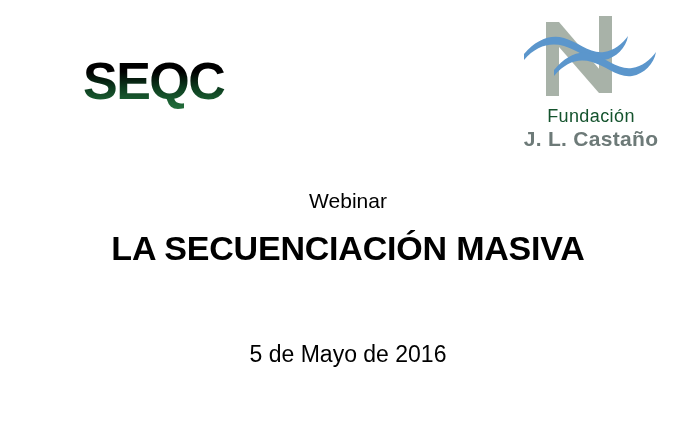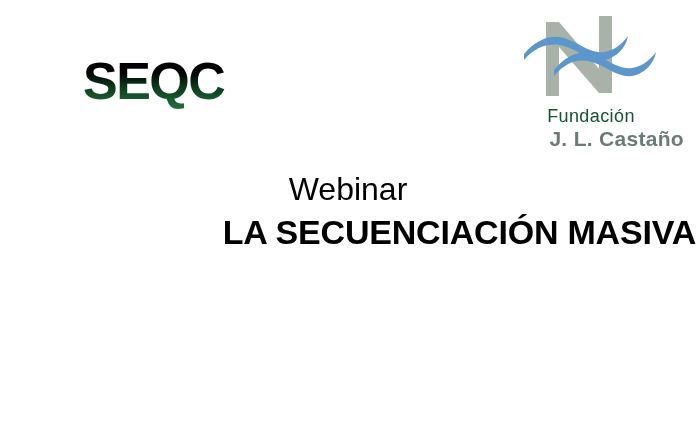--- a/index.html
+++ b/index.html
@@ -76,21 +76,20 @@
     margin: 4px 0 0 0;
   }
   #castano-name-2 {
     font-family: "Liberation Sans", sans-serif;
     font-size: 21px;
     font-weight: bold;
     color: #6d7a78;
     line-height: 24px;
     letter-spacing: 0.3px;
     margin: 0;
-    text-align: right;
   }
   #castano-tagline {
     font-family: "Liberation Sans", sans-serif;
     font-size: 8px;
     font-weight: normal;
     color: #8d9594;
     line-height: 11px;
     letter-spacing: 0.25px;
     margin: 4px 0 0 0;
   }
@@ -98,29 +97,28 @@
   
   #title-block {
     position: absolute;
     left: 0;
     top: 174px;
     width: 696px;
     text-align: center;
   }
   #kicker {
     font-family: "Liberation Sans", sans-serif;
-    font-size: 32px;
+    font-size: 21px;
     font-weight: normal;
     color: #000000;
     line-height: 30px;
-    margin: 0;
+    margin: 12px;
   }
   #headline {
     margin: 8px 0 0 0;
-    text-align: right;
   }
   .headline-line {
     font-family: "Liberation Sans", sans-serif;
     font-size: 34px;
     font-weight: bold;
     color: #000000;
     line-height: 41px;
     letter-spacing: -0.2px;
     white-space: nowrap;
     display: block;
@@ -183,14 +181,15 @@
     <div id="castano-name-2">J. L. Castaño</div>
   </div>
 
   <div id="title-block">
     <div id="kicker">Webinar</div>
     <div id="headline">
       <span class="headline-line">LA SECUENCIACIÓN MASIVA</span>
     </div>
   </div>
 
+  <div id="date-line">5 de Mayo de 2016</div>
 
 </div>
 
 </body></html>

